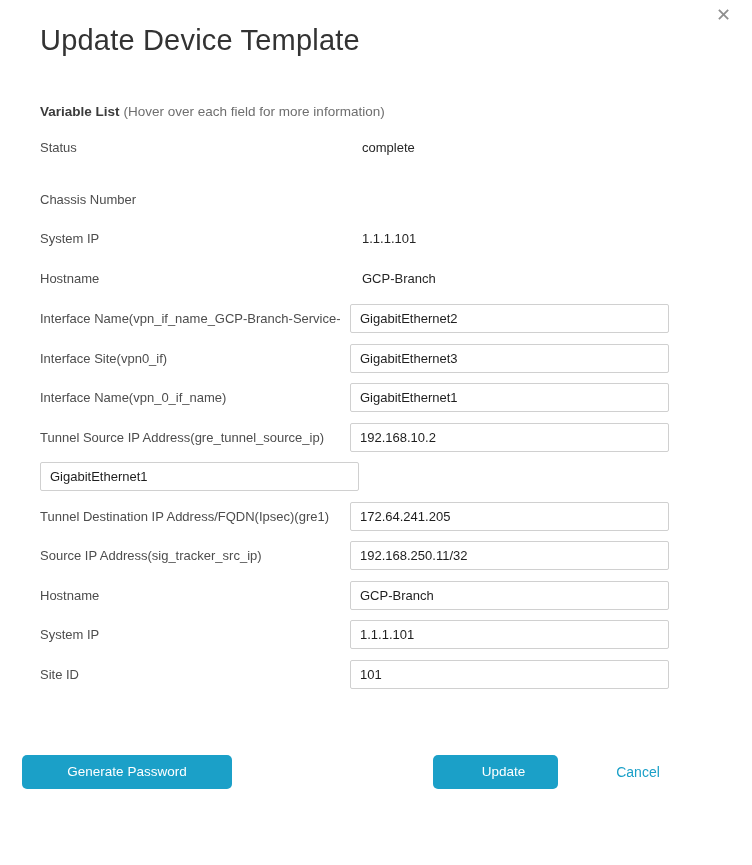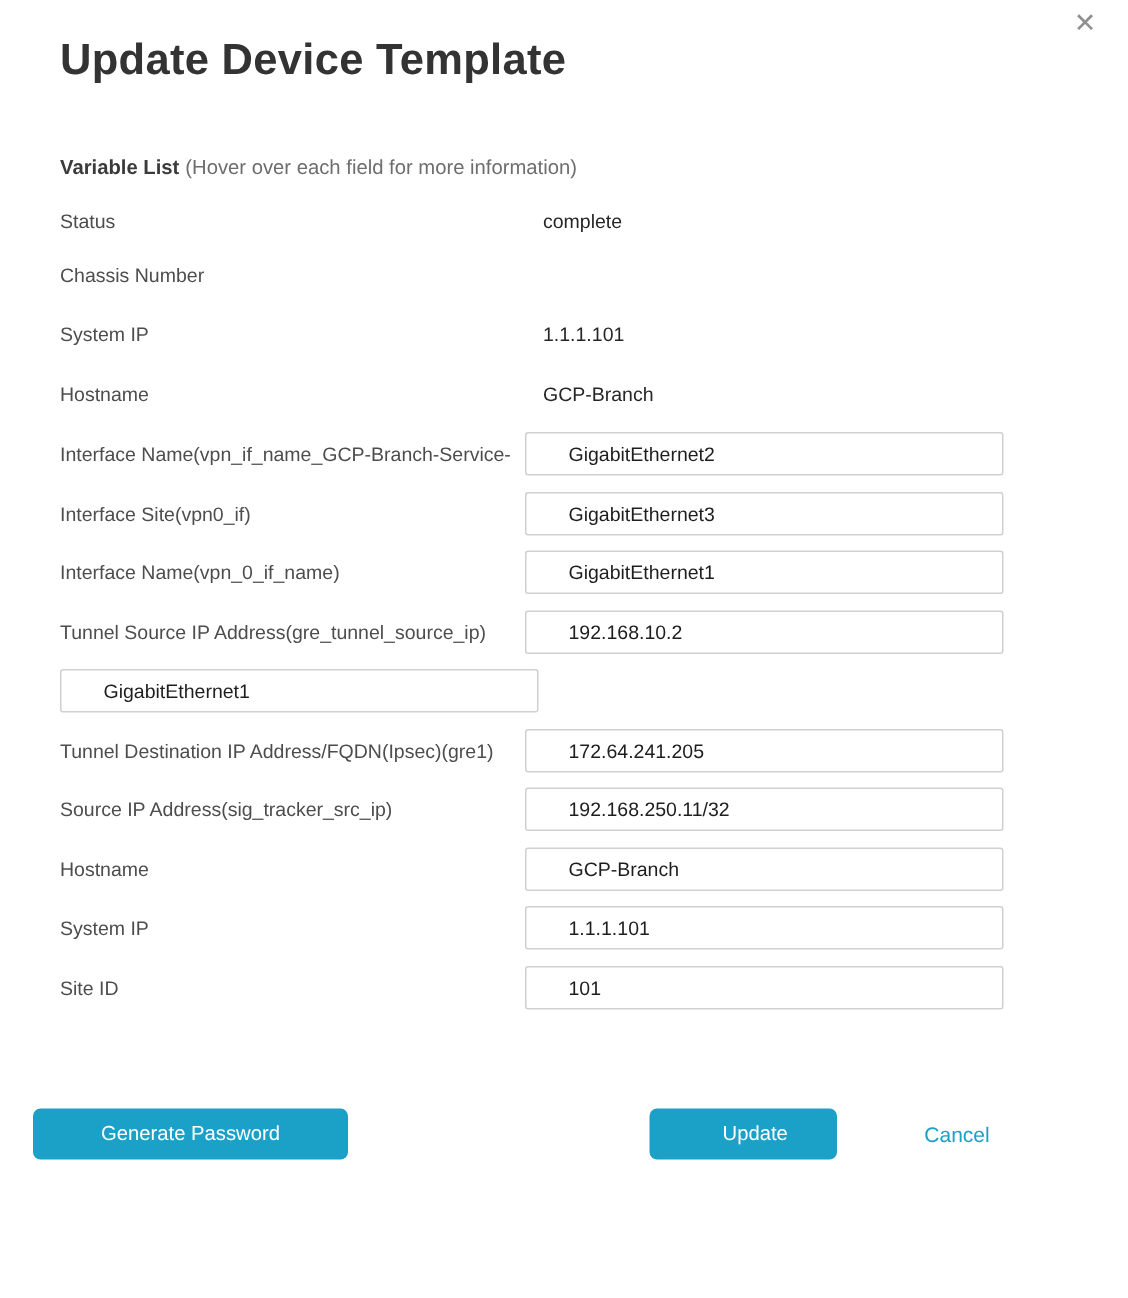--- a/index.html
+++ b/index.html
@@ -20,21 +20,21 @@
     font-weight: 300;
     color: #8f8f8f;
     cursor: pointer;
     line-height: 1;
     padding: 2px;
   }
 
   h1.dialog-title {
     margin-left: 40px;
     font-size: 29px;
-    font-weight: 700;
+    font-weight: 400;
     letter-spacing: 0.2px;
     color: #333333;
     line-height: 36px;
   }
 
   .section-header {
     margin: 45px 40px 0 40px;
     font-size: 13.5px;
     line-height: 18px;
     color: #6e6e6e;
@@ -54,21 +54,21 @@
     font-size: 13px;
   }
   .ro-row .field-label {
     width: 310px;
     flex: 0 0 310px;
     color: #4d4d4d;
     white-space: nowrap;
     overflow: hidden;
   }
   .ro-row .field-value { color: #262626; padding-left: 12px; }
-  .ro-status   { margin-bottom: 20px; }
+  .ro-status   { margin-bottom: 36px; }
   .ro-chassis  { margin-bottom: 23px; }
   .ro-systemip { margin-bottom: 24px; }
   .ro-hostname { margin-bottom: 18px; }
 
   .in-row {
     display: flex;
     align-items: center;
     height: 29px;
     margin-bottom: 10.5px;
     font-size: 13px;
@@ -78,21 +78,21 @@
     flex: 0 0 310px;
     color: #4d4d4d;
     white-space: nowrap;
     overflow: hidden;
   }
   .in-row input {
     width: 319px;
     height: 29px;
     border: 1px solid #d0d0d0;
     border-radius: 2px;
-    padding: 0 28px;
+    padding: 0 9px;
     font-family: "Liberation Sans", sans-serif;
     font-size: 13px;
     color: #1e1e1e;
     outline: none;
     background: #ffffff;
   }
 
   .footer {
     margin-top: 66px;
     display: flex;

